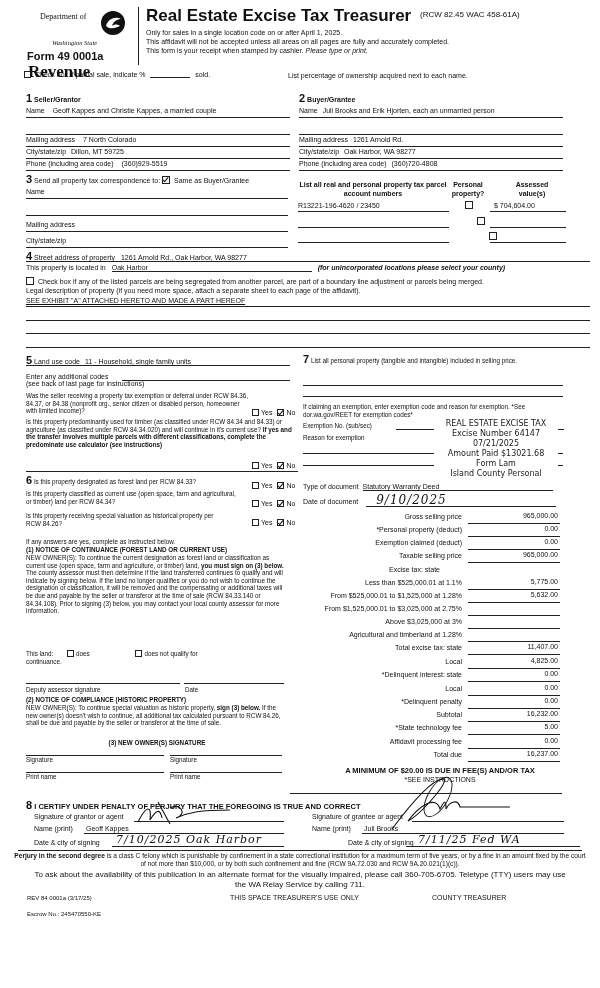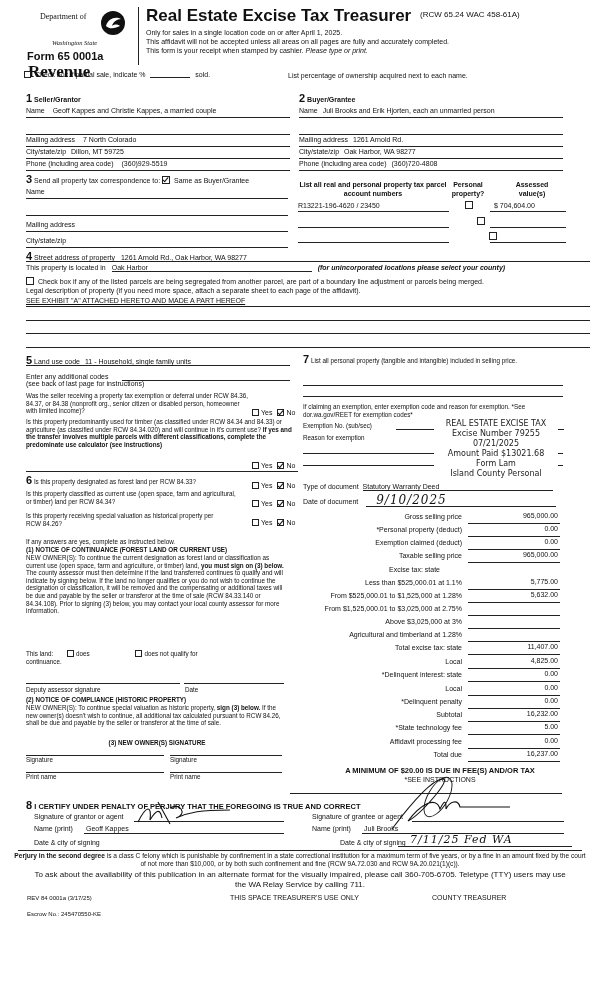--- a/index.html
+++ b/index.html
@@ -32,24 +32,24 @@
 
 <div class="abs" style="left:22px;top:8px;width:110px;height:40px;text-decoration:underline;">
   <div class="abs" style="left:18px;top:4px;font-family:'Liberation Serif',serif;font-size:8px;">Department of</div>
   <div class="abs" style="left:6px;top:24px;font-family:'Liberation Serif',serif;font-size:17px;font-weight:bold;margin-top:30px;">Revenue</div>
   <div class="abs" style="left:30px;top:31px;font-family:'Liberation Serif',serif;font-style:italic;font-size:6.5px;">Washington State</div>
   <svg class="abs" style="left:78px;top:2px;" width="26" height="26" viewBox="0 0 26 26">
     <circle cx="13" cy="13" r="12" fill="#111"></circle>
     <path d="M6 16 C8 8, 16 6, 21 9 C17 9, 13 12, 12 16 C14 14, 18 14, 20 16 C16 18, 10 20, 6 16 Z" fill="#fff"></path>
   </svg>
 </div>
-<div class="abs" style="left:27px;top:50px;font-size:11px;font-weight:bold;">Form 65 0001a</div>
+<div class="abs" style="left:27px;top:50px;font-size:11px;font-weight:bold;">Form 49 0001a</div>
 <div class="abs" style="left:138px;top:7px;width:1px;height:58px;background:#222;"></div>
 <div class="abs" style="left:146px;top:6px;font-size:17px;font-weight:bold;white-space:nowrap;">Real Estate Excise Tax Treasurer</div>
-<div class="abs" style="left:420px;top:10px;font-size:8px;white-space:nowrap;">(RCW 65.24 WAC 458-61A)</div>
+<div class="abs" style="left:420px;top:10px;font-size:8px;white-space:nowrap;">(RCW 82.45 WAC 458-61A)</div>
 <div class="abs" style="left:146px;top:29px;font-size:7px;white-space:nowrap;">Only for sales in a single location code on or after April 1, 2025.</div>
 <div class="abs" style="left:146px;top:38px;font-size:7px;white-space:nowrap;">This affidavit will not be accepted unless all areas on all pages are fully and accurately completed.</div>
 <div class="abs" style="left:146px;top:47px;font-size:7px;white-space:nowrap;">
   <span>This form is your receipt when stamped by cashier.</span>
   <span class="ital">Please type or print.</span>
 </div>
 
 
 <div class="abs" style="left:24px;top:70px;white-space:nowrap;">
   <span class="cb"></span>
@@ -259,21 +259,21 @@
 <div class="abs para" style="left:303px;top:403px;width:230px;">If claiming an exemption, enter exemption code and reason for exemption. *See dor.wa.gov/REET for exemption codes*</div>
 <div class="abs para" style="left:303px;top:422px;white-space:nowrap;">Exemption No. (sub/sec)</div>
 <div class="abs" style="left:396px;top:429px;width:168px;border-bottom:1px solid #222;"></div>
 <div class="abs para" style="left:303px;top:434px;">Reason for exemption</div>
 <div class="abs" style="left:303px;top:453px;width:260px;border-bottom:1px solid #222;"></div>
 <div class="abs" style="left:303px;top:465px;width:260px;border-bottom:1px solid #222;"></div>
 
 
 <div class="abs stamp" style="left:434px;top:419px;width:124px;background:#fff;">
   <div>REAL ESTATE EXCISE TAX</div>
-  <div>Excise Number 79255</div>
+  <div>Excise Number 64147</div>
   <div>07/21/2025</div>
   <div>Amount Paid $13021.68</div>
   <div>Form Lam</div>
   <div>Island County Personal</div>
 </div>
 
 
 <div class="abs" style="left:303px;top:483px;width:262px;white-space:nowrap;">
   <span class="lbl">Type of document</span>
   <span class="fill" style="display:inline-block;width:190px;border-bottom:1px solid #222;margin-left:2px;">Statutory Warranty Deed</span>
@@ -376,35 +376,36 @@
 </div>
 <svg class="abs" style="left:130px;top:800px;" width="110" height="28" viewBox="0 0 110 28">
   <path d="M8 22 C16 6, 22 4, 20 20 C26 10, 30 8, 32 18 M28 2 L40 24 M40 8 C50 2, 58 14, 46 18 C60 12, 70 10, 100 10" stroke="#111" stroke-width="1.1" fill="none"></path>
 </svg>
 <div class="abs" style="left:34px;top:825px;width:250px;height:10px;">
   <span class="lbl">Name (print)</span>
   <span class="fill" style="position:absolute;left:50px;top:0;width:200px;height:9px;border-bottom:1px solid #222;padding-left:2px;">Geoff Kappes</span>
 </div>
 <div class="abs" style="left:34px;top:836px;width:250px;height:12px;">
   <span class="lbl" style="position:absolute;top:3px;">Date &amp; city of signing</span>
+  <span class="hw" style="position:absolute;left:78px;top:-3px;width:172px;height:14px;border-bottom:1px solid #222;padding-left:4px;font-size:11px;white-space:nowrap;">7/10/2025  Oak Harbor</span>
 </div>
 
 <div class="abs" style="left:312px;top:813px;width:252px;height:10px;">
   <span class="lbl">Signature of grantee or agent</span>
   <span style="position:absolute;left:100px;top:0;width:152px;height:9px;border-bottom:1px solid #222;"></span>
 </div>
 <svg class="abs" style="left:380px;top:775px;" width="140" height="60" viewBox="0 0 140 60">
   <path d="M12 54 C30 30, 50 6, 62 4 C74 2, 40 40, 28 46 C40 30, 56 20, 60 34 C64 26, 66 24, 66 34 C70 26, 78 24, 80 32 L130 32" stroke="#111" stroke-width="1.1" fill="none"></path>
   <ellipse cx="58" cy="22" rx="10" ry="22" transform="rotate(30 58 22)" stroke="#111" stroke-width="0.9" fill="none"></ellipse>
 </svg>
 <div class="abs" style="left:312px;top:825px;width:252px;height:10px;">
   <span class="lbl">Name (print)</span>
   <span class="fill" style="position:absolute;left:50px;top:0;width:202px;height:9px;border-bottom:1px solid #222;padding-left:2px;">Juli Brooks</span>
 </div>
-<div class="abs" style="left:320px;top:836px;width:252px;height:12px;padding-left:20px;">
+<div class="abs" style="left:328px;top:836px;width:252px;height:12px;padding-left:20px;">
   <span class="lbl" style="position:absolute;top:3px;">Date &amp; city of signing</span>
   <span class="hw" style="position:absolute;left:78px;top:-3px;width:174px;height:14px;border-bottom:1px solid #222;padding-left:12px;font-size:11px;white-space:nowrap;">7/11/25  Fed WA</span>
 </div>
 
 <div class="abs" style="left:18px;top:850px;width:564px;border-bottom:1px solid #222;"></div>
 
 
 <div class="abs center" style="left:14px;top:852px;width:572px;font-size:6.6px;line-height:8px;">
   <span class="bold">Perjury in the second degree</span>
   <span>is a class C felony which is punishable by confinement in a state correctional institution for a maximum term of five years, or by a fine in an amount fixed by the court of not more than $10,000, or by both such confinement and fine (RCW 9A.72.030 and RCW 9A.20.021(1)(c)).</span>

